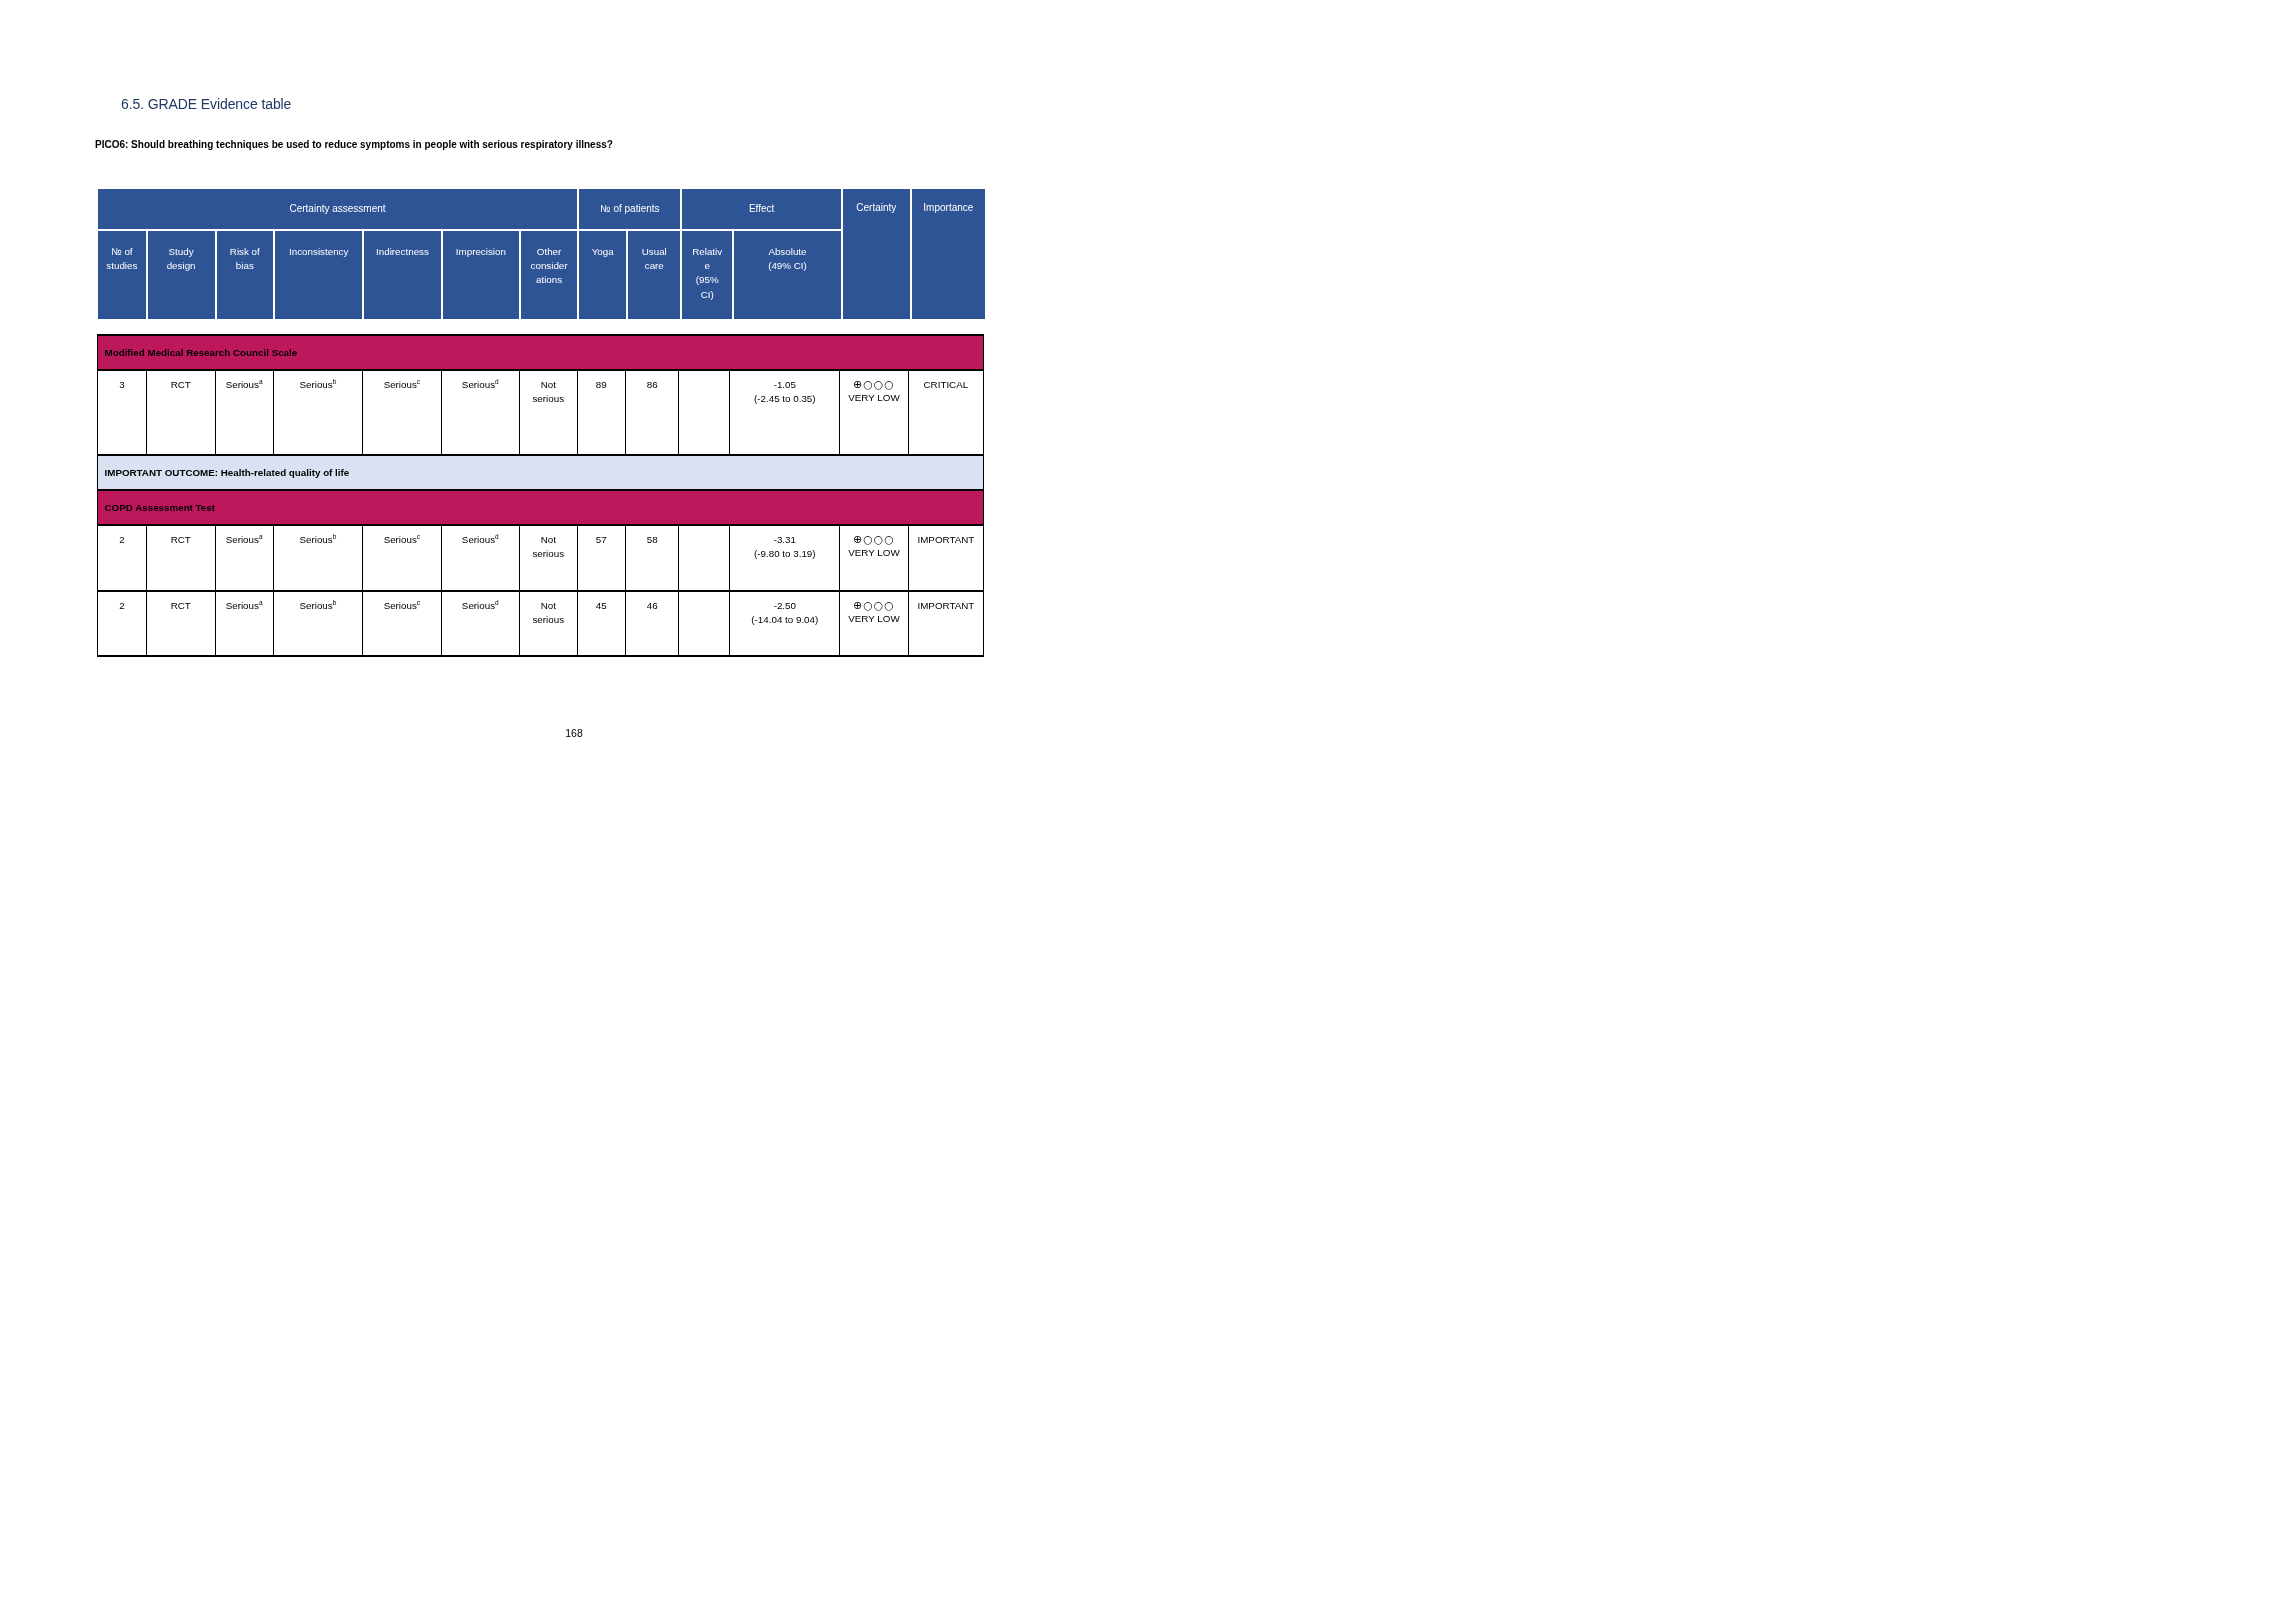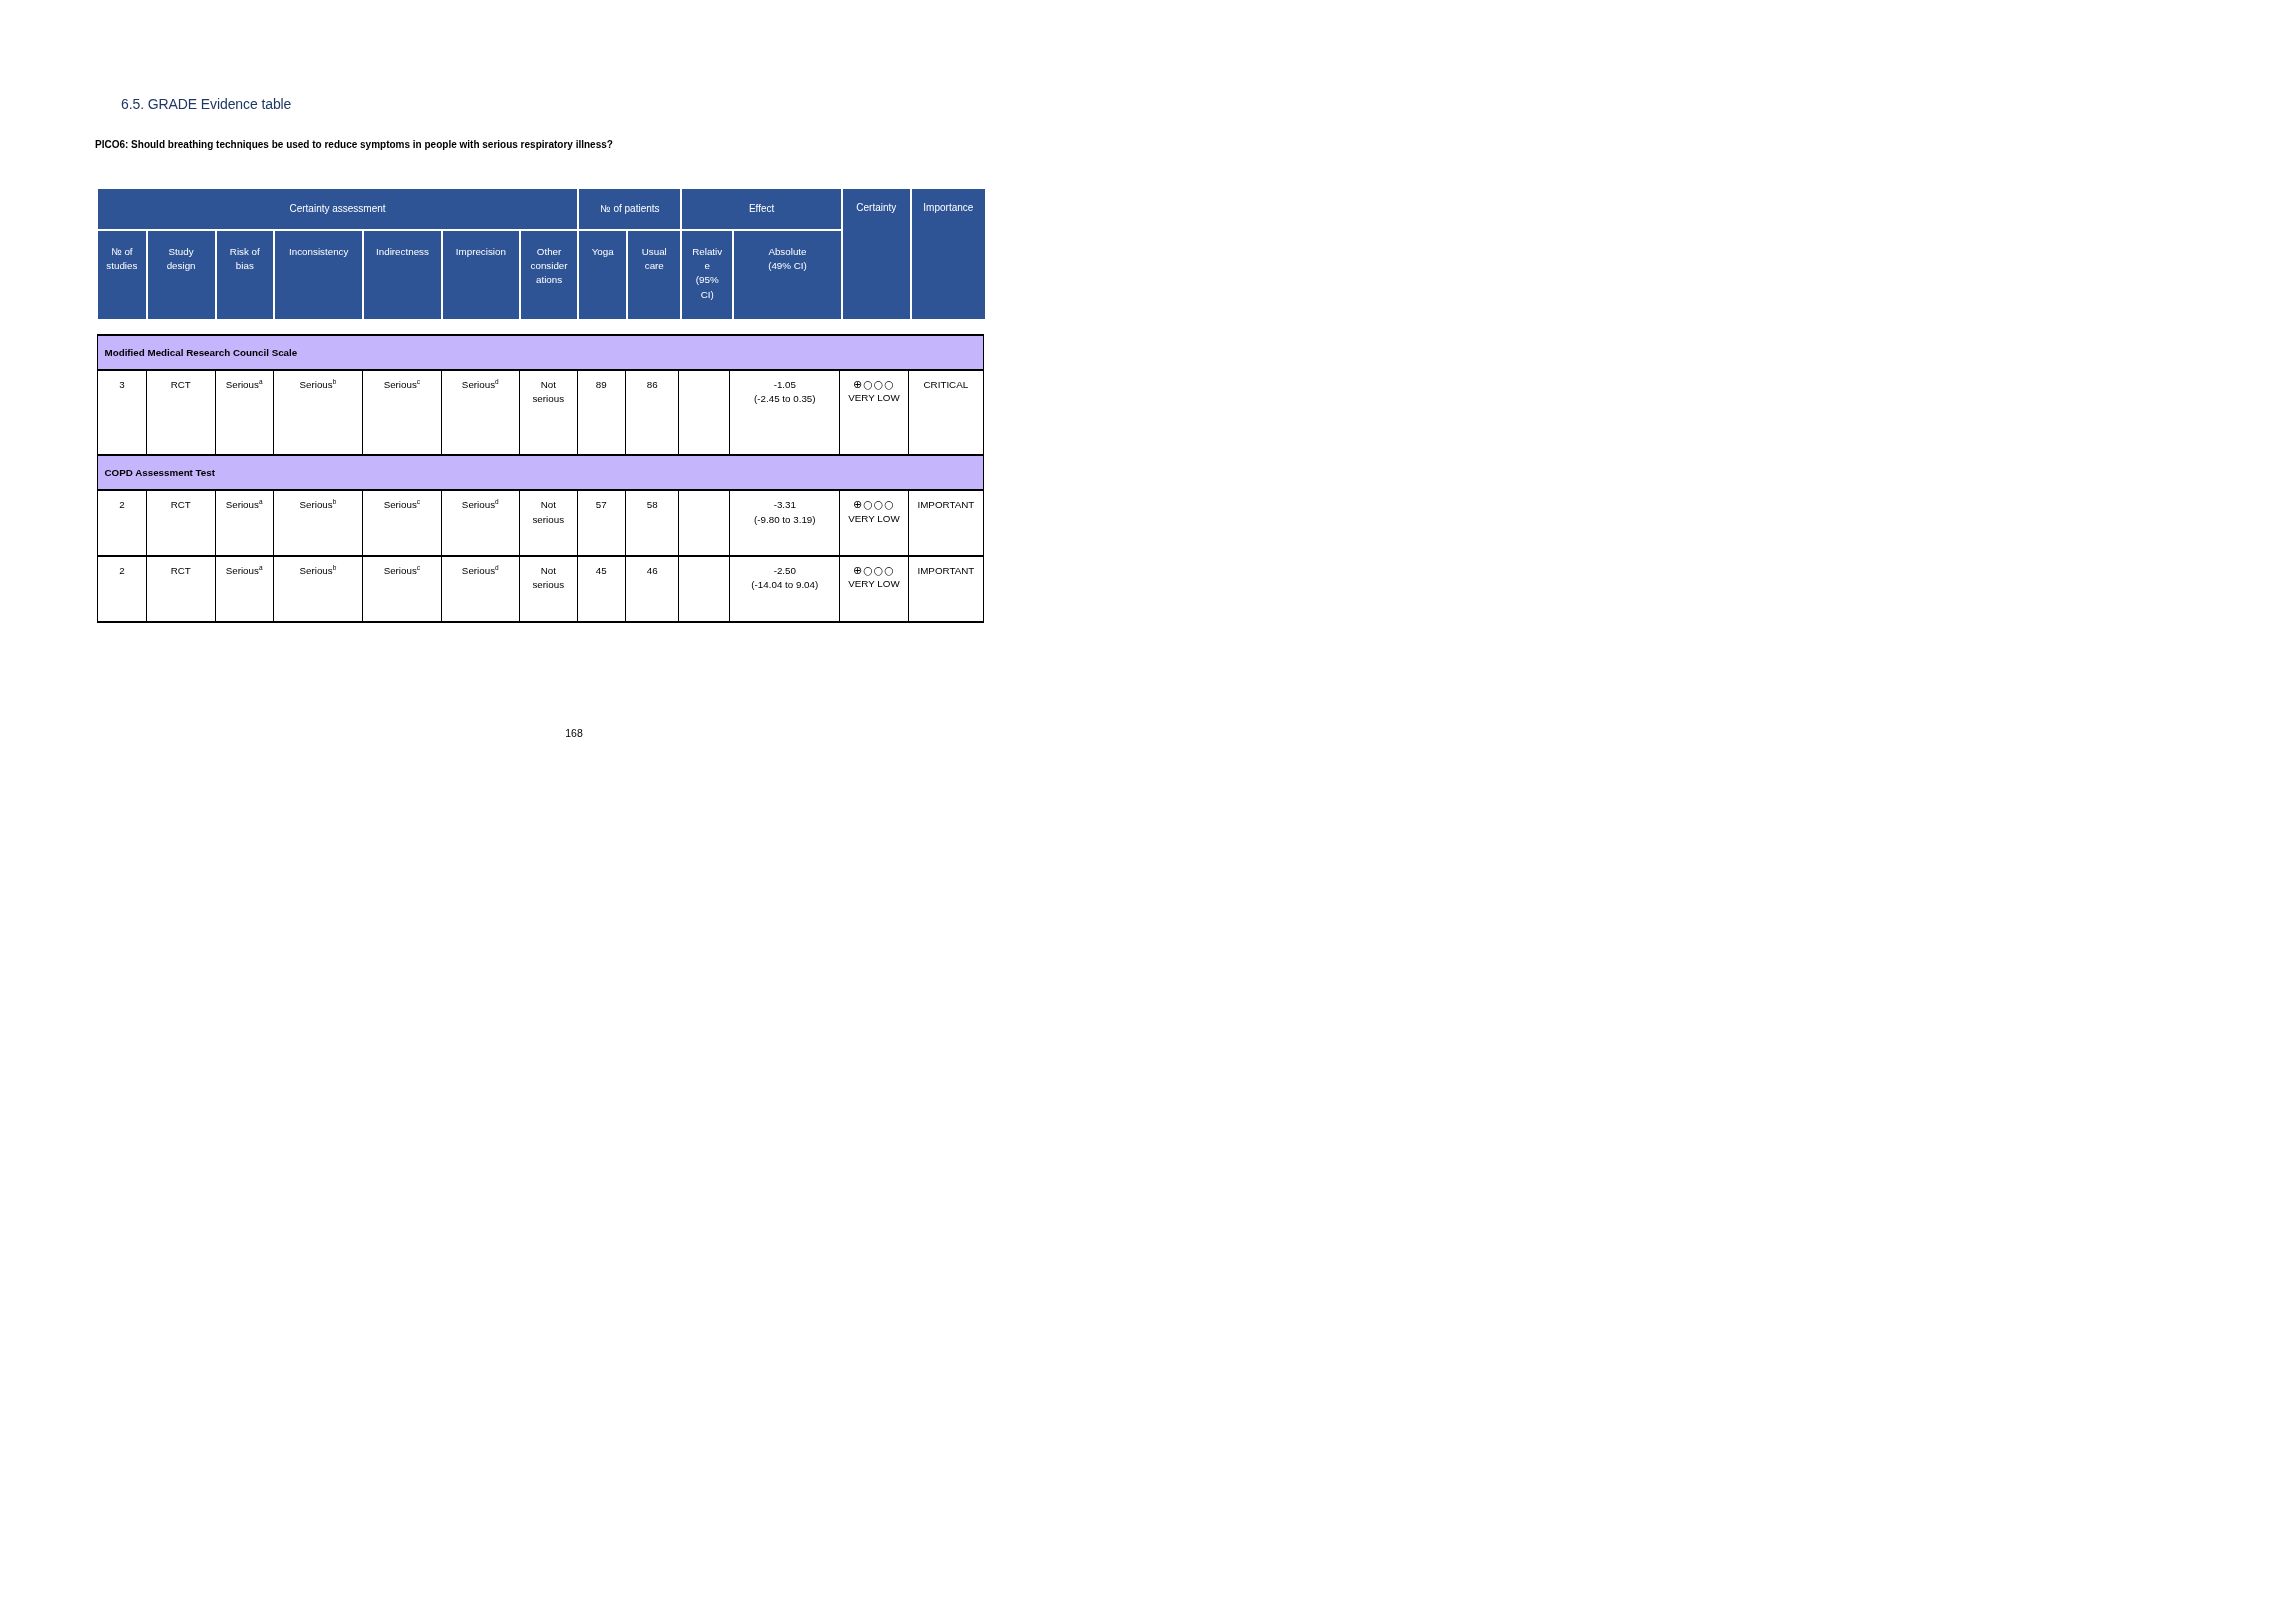--- a/index.html
+++ b/index.html
@@ -68,21 +68,21 @@
   }
   .row-section td {
     background: var(--section-blue, #D9E1F2);
     font-weight: bold;
     text-align: left;
     vertical-align: middle;
     padding: 2.6px 6.5px;
     height: 27.5px;
   }
   .row-scale td {
-    background: #c4b5fd;
+    background: #be185d;
     font-weight: bold;
     text-align: left;
     vertical-align: middle;
     padding: 2.6px 6.5px;
     height: 27.5px;
   }
   .row-scale.tall td { height: 37px; }
   .row-data td {
     background: #ffffff;
     text-align: center;
@@ -203,20 +203,23 @@
 serious</td>
       <td>89</td>
       <td>86</td>
       <td></td>
       <td>-1.05
 (-2.45 to 0.35)</td>
       <td><span class="cert-symbols">⊕○○○</span><span class="cert-label">VERY LOW</span></td>
       <td>CRITICAL</td>
     </tr>
 
+    <tr class="row-section">
+      <td colspan="13">IMPORTANT OUTCOME: Health-related quality of life</td>
+    </tr>
     <tr class="row-scale">
       <td colspan="13">COPD Assessment Test</td>
     </tr>
 
     <tr class="row-data">
       <td>2</td>
       <td>RCT</td>
       <td><span>Serious</span><sup>a</sup></td>
       <td><span>Serious</span><sup>b</sup></td>
       <td><span>Serious</span><sup>c</sup></td>

